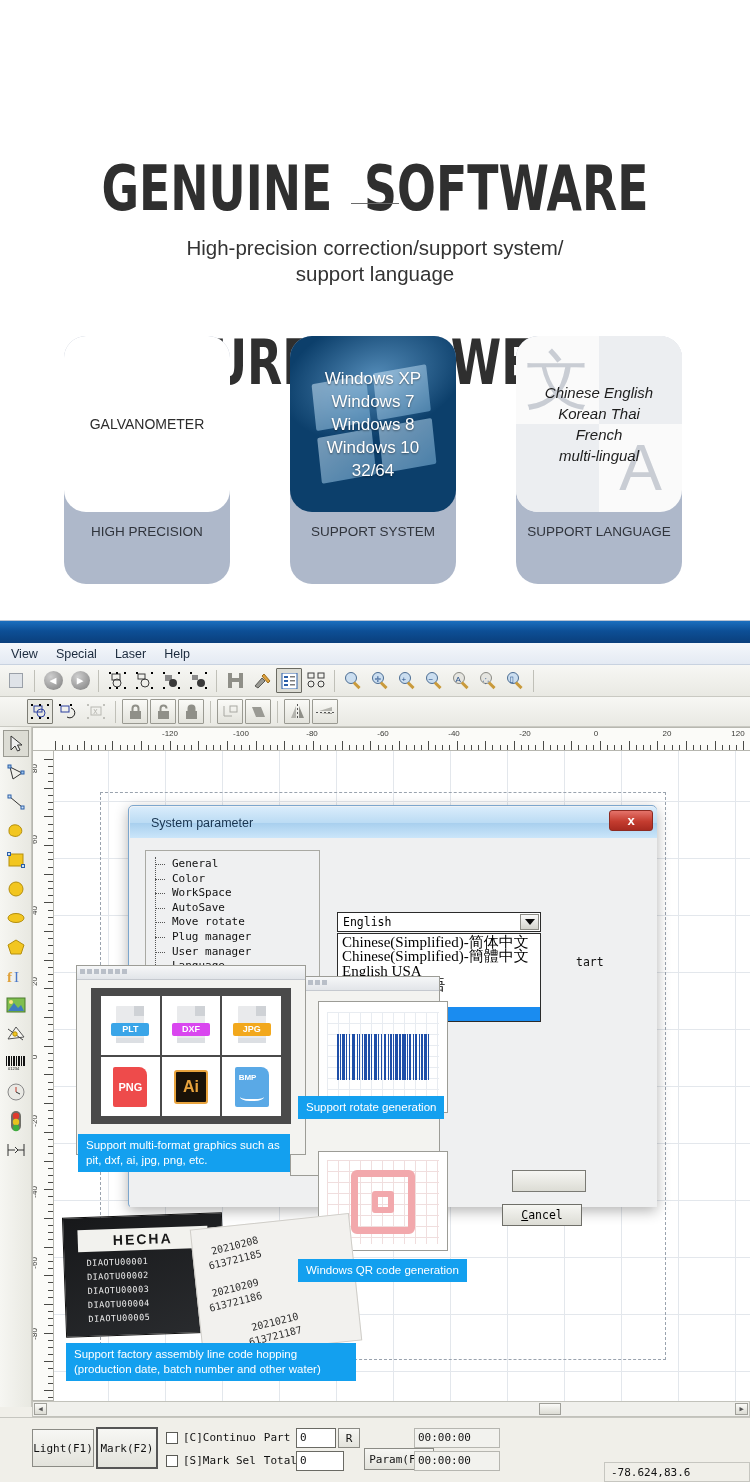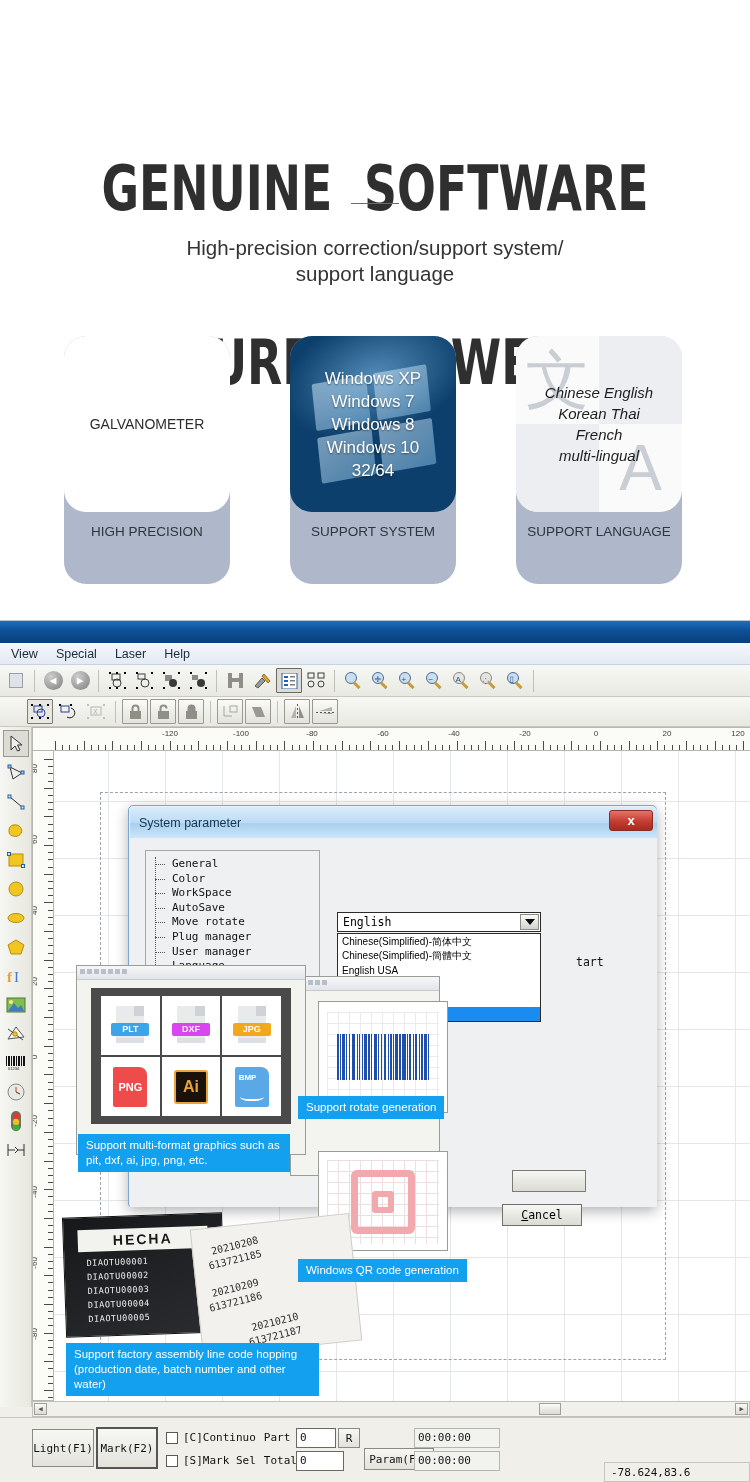--- a/index.html
+++ b/index.html
@@ -197,21 +197,21 @@
     position:absolute; left:128px; top:184px; width:529px; height:402px;
     background:#eef1f4;
     border:1px solid #7ca6cd;
     border-radius:5px 5px 3px 3px;
     box-shadow:0 4px 14px rgba(0,0,0,.30);
   }
   .dlg-title {
     position:absolute; left:1px; top:1px; width:527px; height:31px;
     background:linear-gradient(180deg,#d9ecfb 0%, #bcdcf4 50%, #a8cfee 52%, #cbe6fa 100%);
     border-radius:4px 4px 0 0;
-    display:flex; align-items:center;
+    display:flex; align-items:center;padding-left:12px;
   }
   .dlg-title .t {
     font-family:"Liberation Sans", sans-serif; font-size:12.5px; color:#17334f; padding-left:9px;
   }
   .dlg-close {
     position:absolute; right:4px; top:3px; width:44px; height:21px;
     background:linear-gradient(180deg,#e4736a,#c43c2f 55%,#a82a20);
     border:1px solid #8d2a21; border-radius:3px;
     color:#fff; font-family:"Liberation Sans",sans-serif; font-weight:bold; font-size:13px;
     display:flex; align-items:center; justify-content:center;
@@ -244,21 +244,21 @@
   }
   .combo .arrow:after { content:""; border-left:5px solid transparent; border-right:5px solid transparent;
                         border-top:6px solid #0c0c0c; }
 
   .droplist {
     position:absolute; left:207px; top:95px; width:204px;
     background:#fff; border:1px solid #2b2b2b;
     padding:1px 0 0 0;
   }
   .droplist .opt {
-    font-family:Liberation Sans, sans-serif; font-size:10px; color:#000;
+    font-family:Liberation Serif, serif; font-size:15px; color:#000;
     height:14.4px; line-height:14.4px; padding-left:4px; white-space:nowrap;
   }
   .droplist .opt.selected { background:#1a8cf0; color:#fff; }
 
   .dlg-side-text {
     position:absolute; left:446px; top:117px;
     font-family:"DejaVu Sans Mono", monospace; font-size:11.5px; color:#111;
   }
   .dlg-ok {
     position:absolute; left:382px; top:332px; width:74px; height:22px;
@@ -335,21 +335,21 @@
                  font-size:10px; transform:rotate(-8deg); white-space:nowrap; }
 
   .cap {
     position:absolute; background:#13a0ef; color:#fff;
     font-family:"Liberation Sans", sans-serif; font-size:11.5px; line-height:15px;
     padding:4px 8px;
   }
   .capA { left:78px; top:513px; width:212px; }
   .capB { left:298px; top:475px; }
   .capQR { left:298px; top:638px; }
-  .capF { left:66px; top:722px; width:253px; }
+  .capF { left:66px; top:722px; width:290px; }
 
   
   .hscroll {
     position:absolute; left:32px; top:780px; width:718px; height:16px;
     background:#f0f0ec; border:1px solid #c2c2bb;
   }
   .hscroll .thumb { position:absolute; left:506px; top:1px; width:22px; height:12px;
                     background:linear-gradient(180deg,#fafaf7,#dcdcd4); border:1px solid #a0a09a; }
   .hscroll .arrL, .hscroll .arrR { position:absolute; top:1px; width:13px; height:12px;
                     background:linear-gradient(180deg,#fafaf7,#dcdcd4); border:1px solid #a0a09a;

